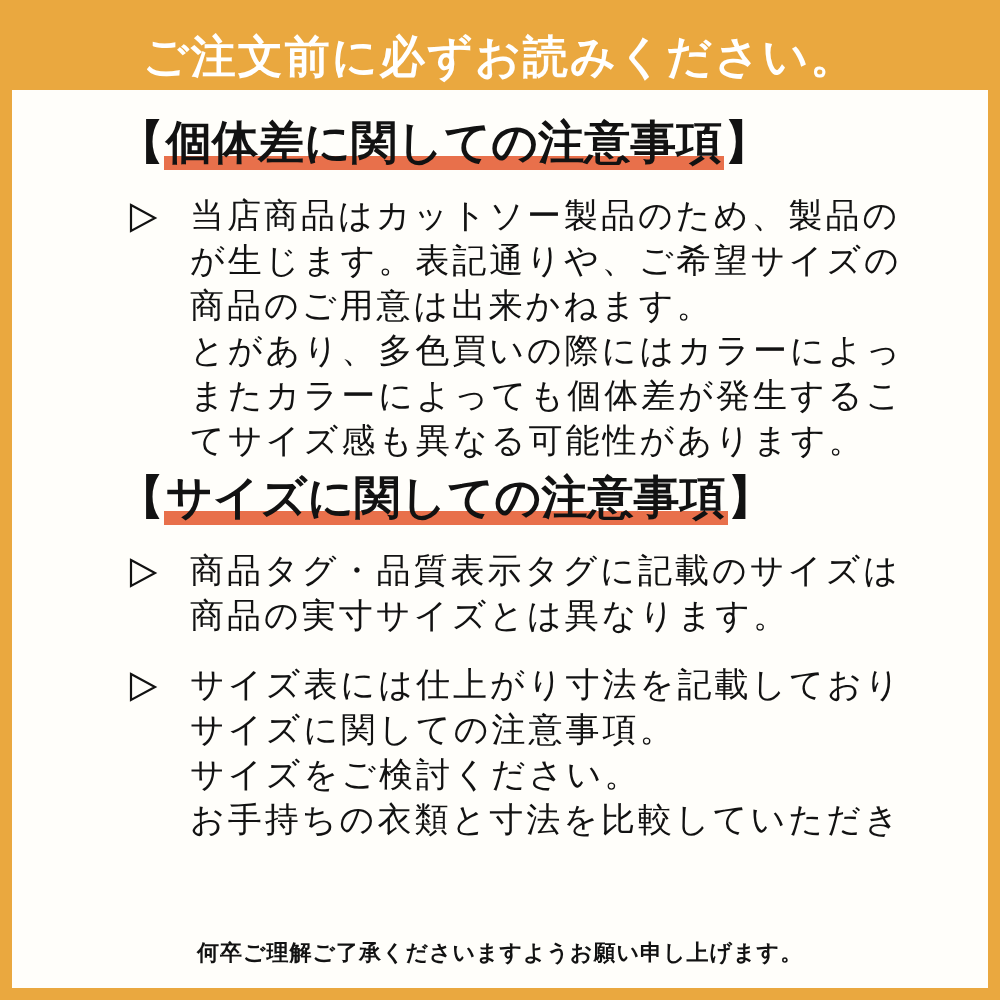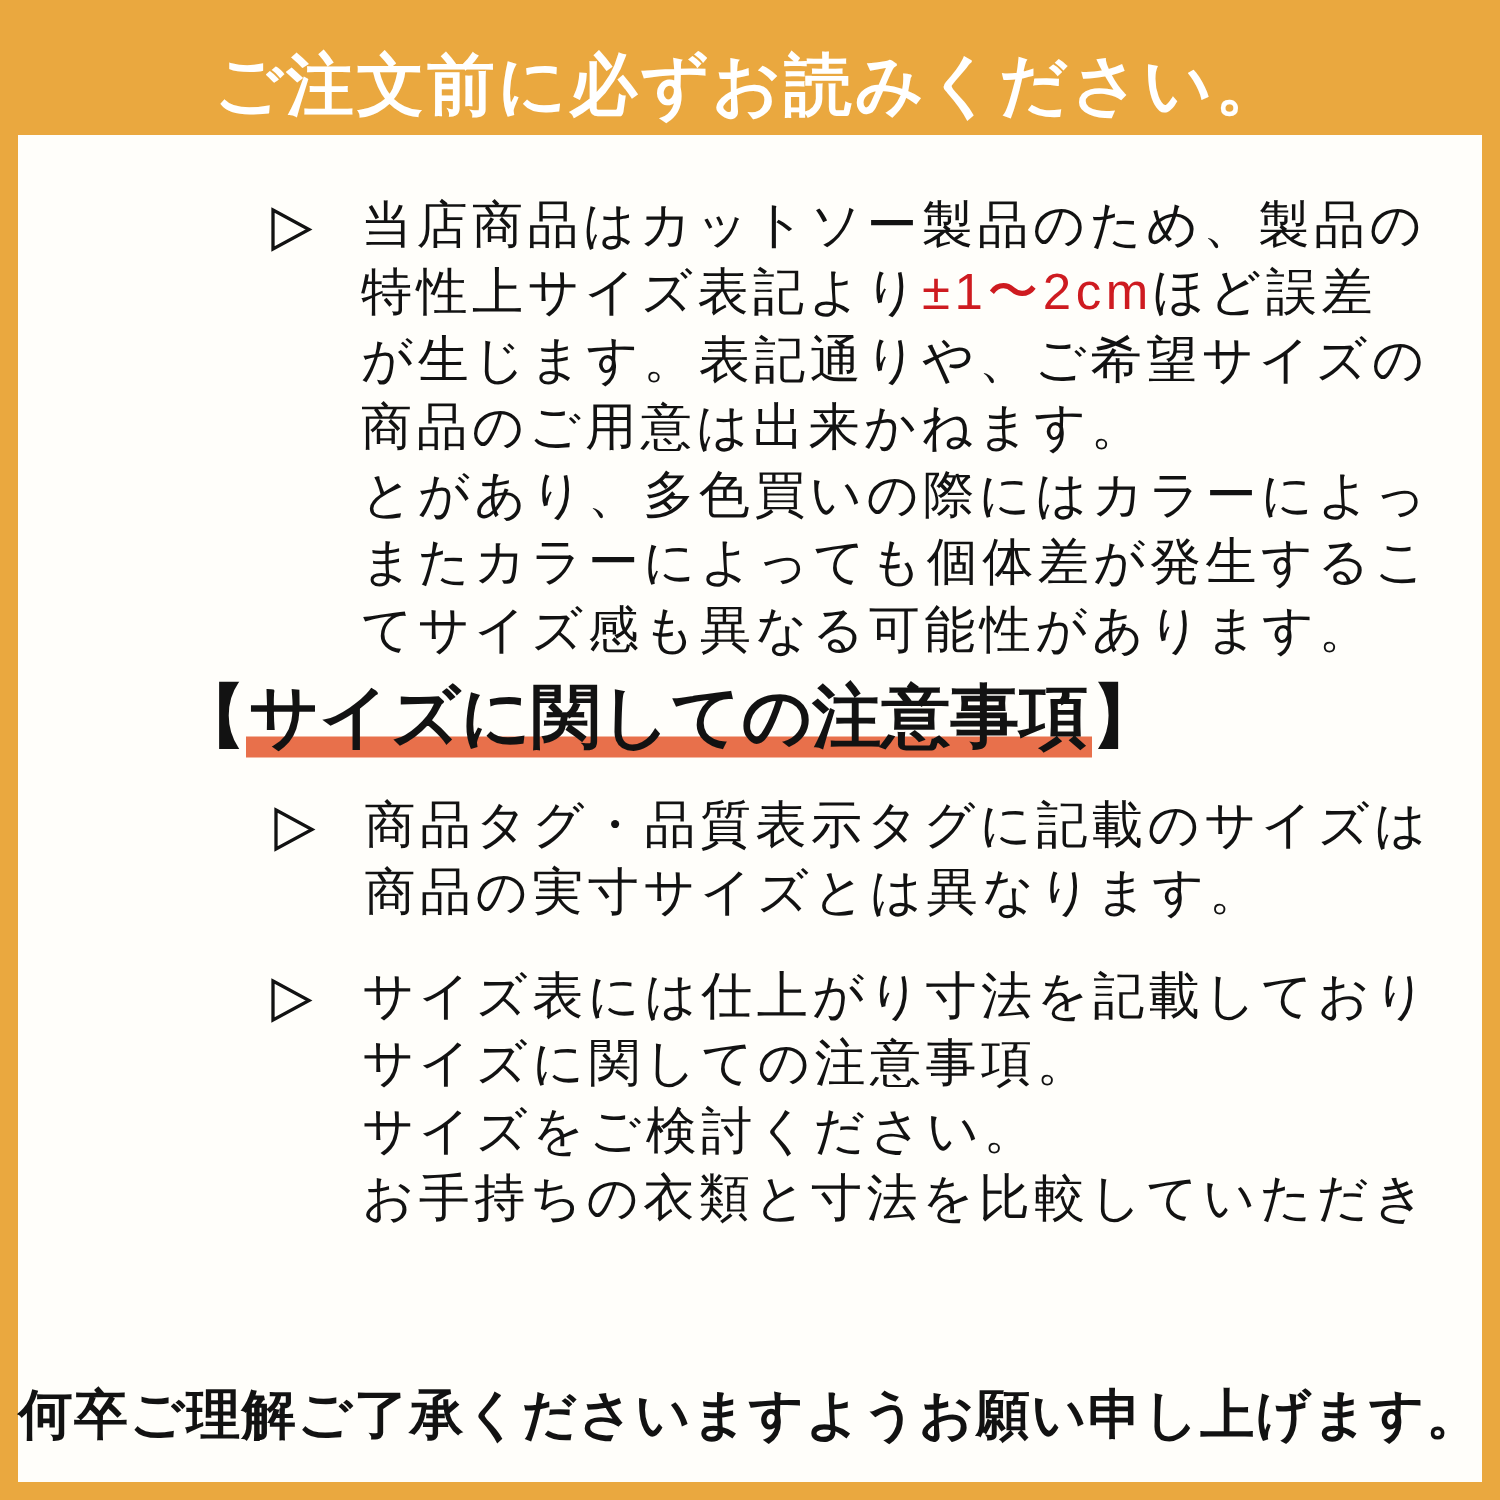--- a/index.html
+++ b/index.html
@@ -46,64 +46,63 @@
     white-space:nowrap;
   }
   .heading-label{
     box-shadow:inset 0 -14px 0 0 var(--coral);
     padding:0 2px 2px 2px;
   }
   .bullet-item{
     display:flex;
     align-items:flex-start;
     margin:24px 0 0 10px;
-    justify-content:flex-end;
   }
   .bullet-marker{
     flex:0 0 62px;
     padding-top:9px;
   }
   .bullet-lines{
     font-size:34px;
     line-height:45px;
     letter-spacing:3px;
     white-space:nowrap;
   }
   .em-red{color:var(--red);}
   .gap-lg{margin-top:8px;}
   .closing-note{
     position:absolute;
     left:0;right:0;bottom:20px;
     text-align:center;
-    font-size:36px;
+    font-size:22px;
     font-weight:bold;
     letter-spacing:1px;
     white-space:nowrap;
   }
 </style>
 </head>
 <body>
 
 <div class="banner">
   <div class="banner-title">ご注文前に必ずお読みください。</div>
 </div>
 
 <div class="panel">
   <div class="content">
 
+    <h2 class="section-heading"><span>【</span><span class="heading-label">個体差に関しての注意事項</span><span>】</span></h2>
 
     <div class="bullet-item">
       <span class="bullet-marker">
         <svg width="30" height="32" viewBox="0 0 30 32">
             <path d="M3 3 L27 16 L3 29 Z" fill="none" stroke="#121212" stroke-width="2.2" stroke-linejoin="miter"></path>
           </svg>
       </span>
       <div class="bullet-lines">
         <div><span>当店商品はカットソー製品のため、製品の</span></div>
-        <div><span>特性上サイズ表記より</span><span class="em-red">±1〜2cm</span><span>ほど誤差</span></div>
         <div><span>が生じます。表記通りや、ご希望サイズの</span></div>
         <div><span>商品のご用意は出来かねます。</span></div>
         <div><span>とがあり、多色買いの際にはカラーによっ</span></div>
         <div><span>またカラーによっても個体差が発生するこ</span></div>
         <div><span>てサイズ感も異なる可能性があります。</span></div>
       </div>
     </div>
 
     <h2 class="section-heading gap-lg"><span>【</span><span class="heading-label">サイズに関しての注意事項</span><span>】</span></h2>
 

